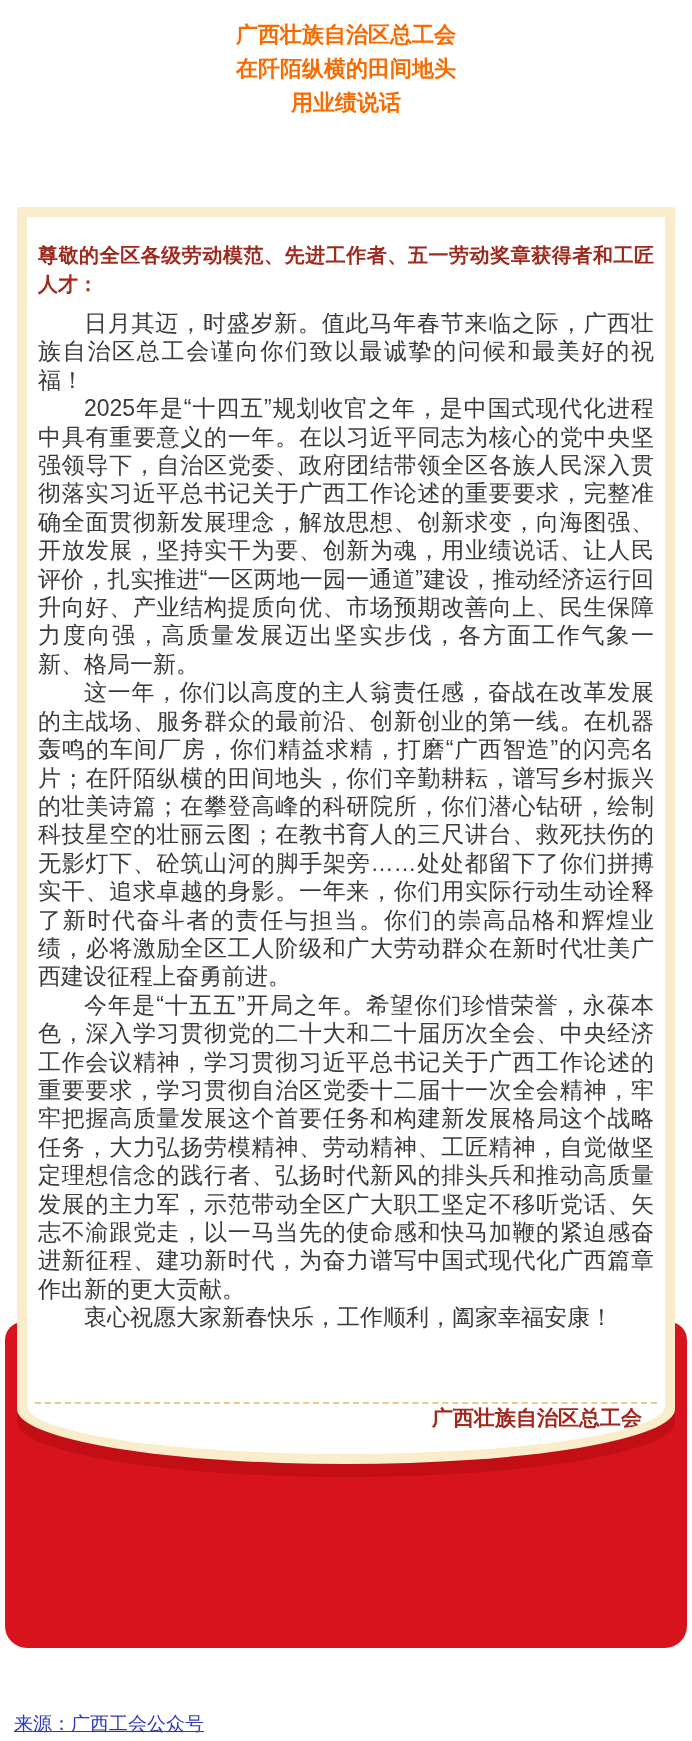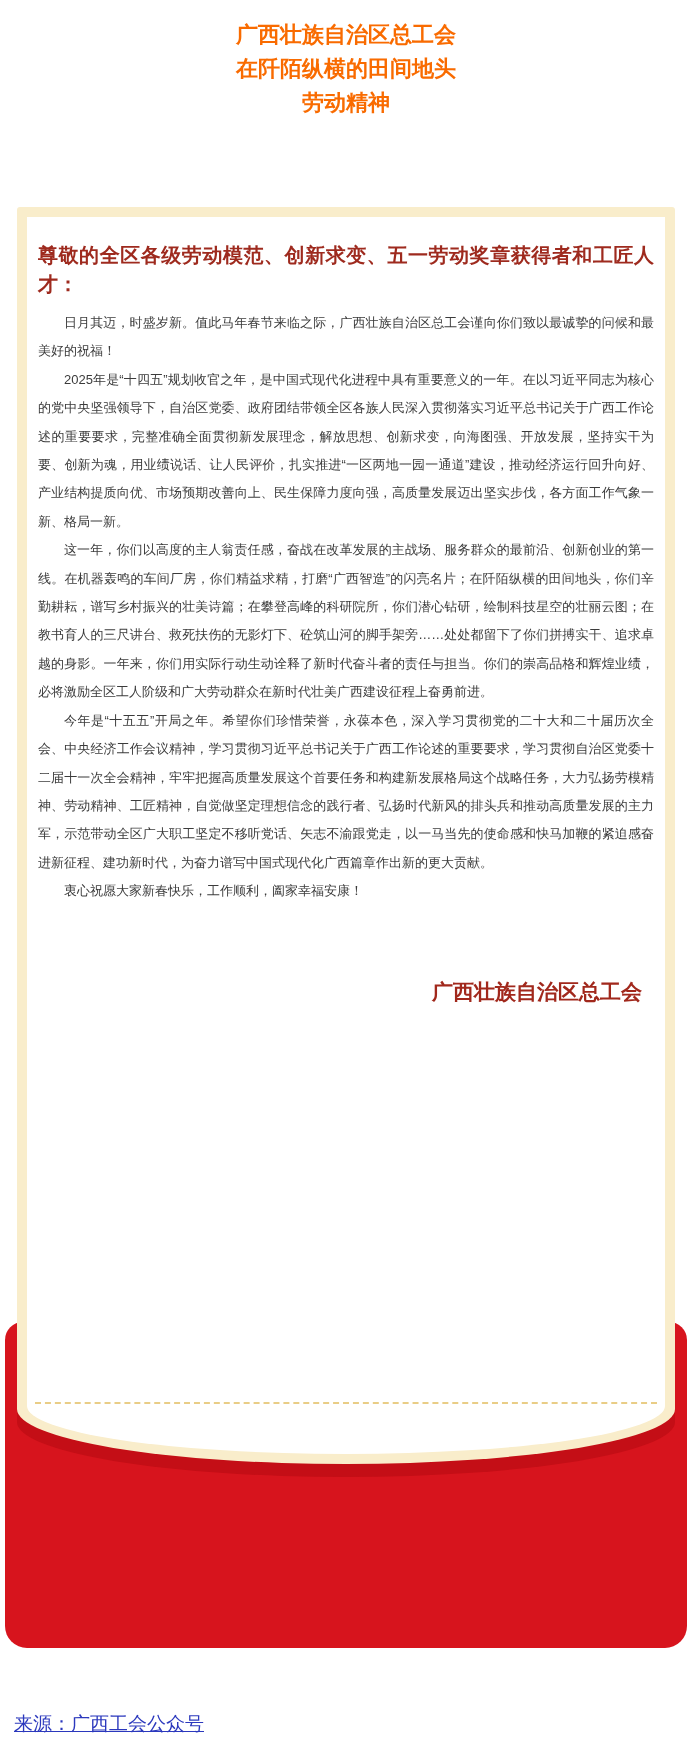--- a/index.html
+++ b/index.html
@@ -48,21 +48,21 @@
     overflow:hidden;
   }
 
   .salutation{
     margin:0 0 10px 0;
     font-weight:700;font-size:20px;line-height:29px;
     color:var(--salutation-red,#9e2a1e);
     text-align:justify;
   }
   .para{
-    margin:0;font-size:13px;line-height:28.4px;
+    margin:0;font-size:23px;line-height:28.4px;
     color:var(--body-text,#3b3b3b);
     text-align:justify;text-indent:2em;
   }
   .signature{
     margin-top:72px;text-align:right;padding-right:12px;
     font-weight:700;font-size:21px;line-height:27px;
     color:var(--signature-red,#a1281c);
   }
   .dashed-separator{
     position:absolute;left:8px;right:8px;top:1185px;height:0;
@@ -78,30 +78,30 @@
   }
 </style>
 </head>
 <body>
 
 <div class="page">
 
   <header class="title-block">
     <div class="title-line">广西壮族自治区总工会</div>
     <div class="title-line">在阡陌纵横的田间地头</div>
-    <div class="title-line">劳动精神</div>
+    <div class="title-line">用业绩说话</div>
   </header>
 
   <div class="envelope-back"></div>
   <div class="envelope-shadow"></div>
 
   <section class="letter-card">
     <div class="letter-paper">
 
-      <p class="salutation">尊敬的全区各级劳动模范、创新求变、五一劳动奖章获得者和工匠人才：</p>
+      <p class="salutation">尊敬的全区各级劳动模范、先进工作者、五一劳动奖章获得者和工匠人才：</p>
 
       <p class="para">日月其迈，时盛岁新。值此马年春节来临之际，广西壮族自治区总工会谨向你们致以最诚挚的问候和最美好的祝福！</p>
       <p class="para">2025年是“十四五”规划收官之年，是中国式现代化进程中具有重要意义的一年。在以习近平同志为核心的党中央坚强领导下，自治区党委、政府团结带领全区各族人民深入贯彻落实习近平总书记关于广西工作论述的重要要求，完整准确全面贯彻新发展理念，解放思想、创新求变，向海图强、开放发展，坚持实干为要、创新为魂，用业绩说话、让人民评价，扎实推进“一区两地一园一通道”建设，推动经济运行回升向好、产业结构提质向优、市场预期改善向上、民生保障力度向强，高质量发展迈出坚实步伐，各方面工作气象一新、格局一新。</p>
       <p class="para">这一年，你们以高度的主人翁责任感，奋战在改革发展的主战场、服务群众的最前沿、创新创业的第一线。在机器轰鸣的车间厂房，你们精益求精，打磨“广西智造”的闪亮名片；在阡陌纵横的田间地头，你们辛勤耕耘，谱写乡村振兴的壮美诗篇；在攀登高峰的科研院所，你们潜心钻研，绘制科技星空的壮丽云图；在教书育人的三尺讲台、救死扶伤的无影灯下、砼筑山河的脚手架旁……处处都留下了你们拼搏实干、追求卓越的身影。一年来，你们用实际行动生动诠释了新时代奋斗者的责任与担当。你们的崇高品格和辉煌业绩，必将激励全区工人阶级和广大劳动群众在新时代壮美广西建设征程上奋勇前进。</p>
       <p class="para">今年是“十五五”开局之年。希望你们珍惜荣誉，永葆本色，深入学习贯彻党的二十大和二十届历次全会、中央经济工作会议精神，学习贯彻习近平总书记关于广西工作论述的重要要求，学习贯彻自治区党委十二届十一次全会精神，牢牢把握高质量发展这个首要任务和构建新发展格局这个战略任务，大力弘扬劳模精神、劳动精神、工匠精神，自觉做坚定理想信念的践行者、弘扬时代新风的排头兵和推动高质量发展的主力军，示范带动全区广大职工坚定不移听党话、矢志不渝跟党走，以一马当先的使命感和快马加鞭的紧迫感奋进新征程、建功新时代，为奋力谱写中国式现代化广西篇章作出新的更大贡献。</p>
       <p class="para">衷心祝愿大家新春快乐，工作顺利，阖家幸福安康！</p>
 
       <div class="signature">
         <div>广西壮族自治区总工会</div>
       </div>

